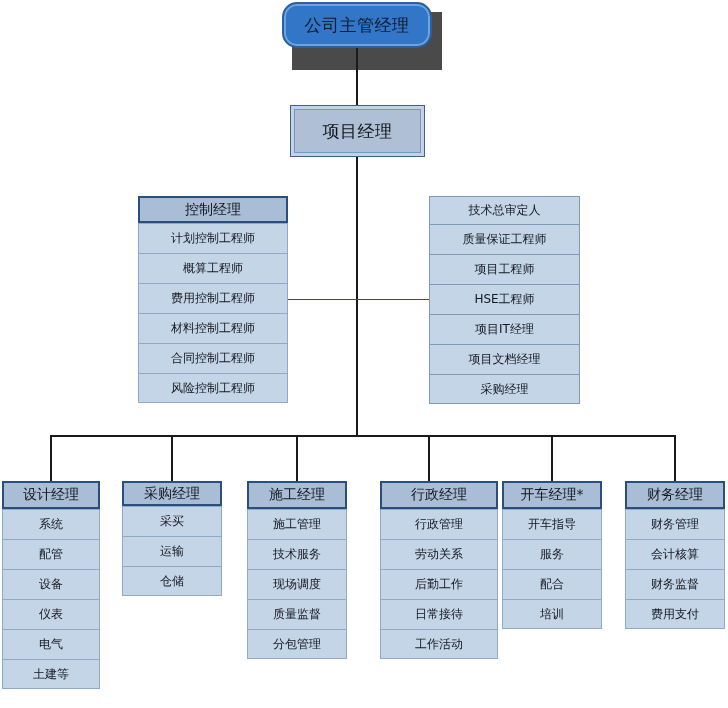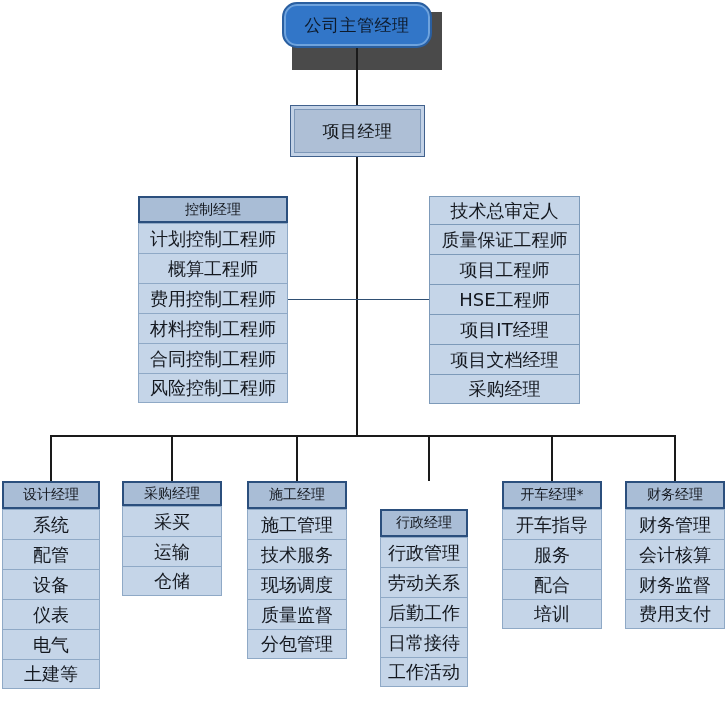--- a/index.html
+++ b/index.html
@@ -53,21 +53,21 @@
   
   .col{position:absolute;}
   .cell{
     box-sizing:border-box;
     width:100%;
     display:flex;align-items:center;justify-content:center;
     text-align:center;
     background:#c5d5e8;
     border:1px solid #8fa9c6;
     border-bottom:none;
-    font-size:18px;
+    font-size:12px;
     color:#14181f;
     white-space:nowrap;
   }
   .cell:last-child{border-bottom:1px solid #8fa9c6;}
   .cell.head{
     background:#a9bdd6;
     border:2px solid #2b4f7d;
     font-size:14px;
   }
   .cell.head + .cell{border-top:1px solid #8fa9c6;}
@@ -149,21 +149,21 @@
 
   <div class="col" style="left:247px;top:481px;width:100px;">
     <div class="cell head" style="height:28px;">施工经理</div>
     <div class="cell" style="height:30px;">施工管理</div>
     <div class="cell" style="height:30px;">技术服务</div>
     <div class="cell" style="height:30px;">现场调度</div>
     <div class="cell" style="height:30px;">质量监督</div>
     <div class="cell" style="height:30px;">分包管理</div>
   </div>
 
-  <div class="col" style="left:380px;top:509px;width:88px;">
+  <div class="col" style="left:380px;top:481px;width:118px;">
     <div class="cell head" style="height:28px;">行政经理</div>
     <div class="cell" style="height:30px;">行政管理</div>
     <div class="cell" style="height:30px;">劳动关系</div>
     <div class="cell" style="height:30px;">后勤工作</div>
     <div class="cell" style="height:30px;">日常接待</div>
     <div class="cell" style="height:30px;">工作活动</div>
   </div>
 
   <div class="col" style="left:502px;top:481px;width:100px;">
     <div class="cell head" style="height:28px;">开车经理*</div>

